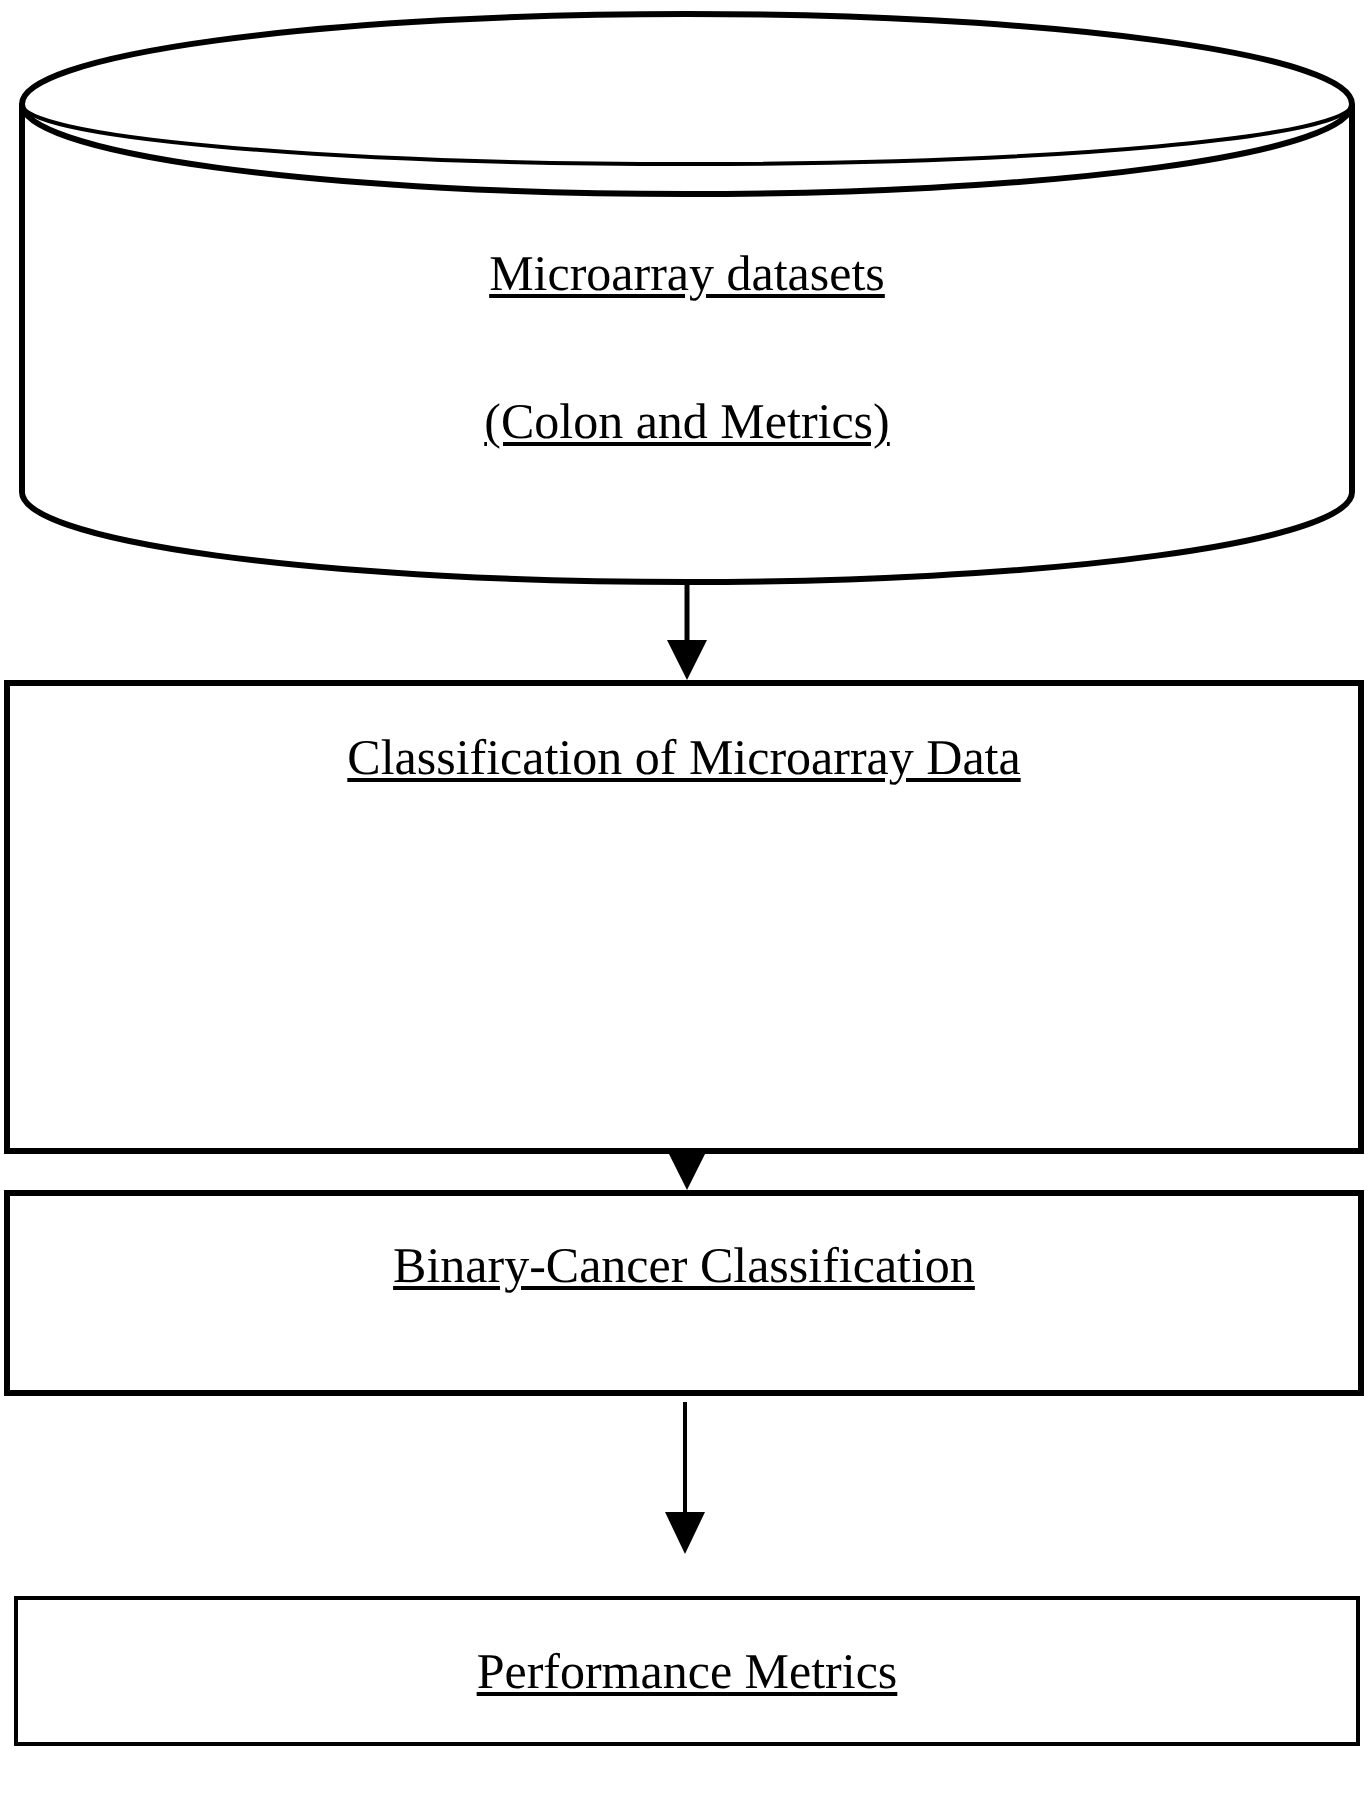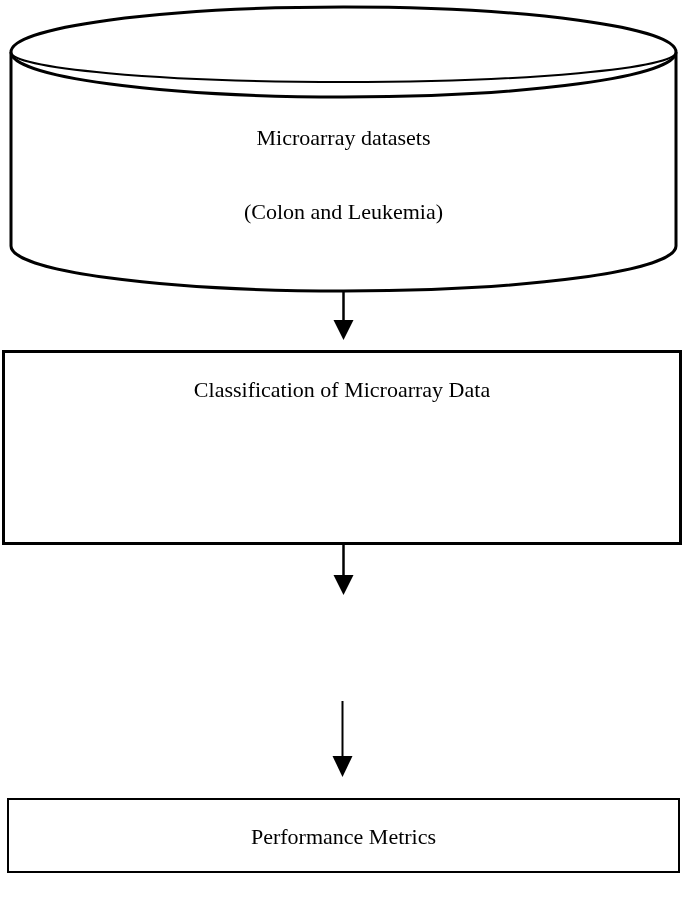--- a/index.html
+++ b/index.html
@@ -38,23 +38,24 @@
     top: 0;
     width: 667px;
     height: 291px;
   }
   .tline {
     position: absolute;
     left: 0;
     width: 100%;
     height: 31px;
     line-height: 31px;
-    font-size: 22px;
+    font-size: 25px;
     text-align: center;
     white-space: pre;
+    text-decoration: underline;
   }
 </style>
 </head>
 <body>
 
 <div class="canvas">
 
   <svg class="shape-layer" viewBox="0 0 685 901" aria-hidden="true">
 
     <path d="M 11 52 L 11 246 A 332.5 45 0 0 0 676 246 L 676 52" fill="#ffffff" stroke="#000000" stroke-width="3"></path>
@@ -74,25 +75,28 @@
     </g>
 
     <g>
       <line x1="342.5" y1="701" x2="342.5" y2="758" stroke="#000000" stroke-width="2"></line>
       <polygon points="332.5,756 352.5,756 342.5,777" fill="#000000"></polygon>
     </g>
   </svg>
 
   <div class="cyl-text">
     <div class="tline" style="top:122px">Microarray datasets</div>
-    <div class="tline" style="top:196px">(Colon and Leukemia)</div>
+    <div class="tline" style="top:196px">(Colon and Metrics)</div>
   </div>
 
-  <div class="node-box" style="left:2px; top:350px; width:680px; height:195px">
+  <div class="node-box" style="left:2px; top:340px; width:680px; height:237px">
     <div class="tline" style="top:21px">Classification of Microarray Data</div>
   </div>
 
+  <div class="node-box" style="left:2px; top:595px; width:680px; height:103px">
+    <div class="tline" style="top:20px">Binary-Cancer Classification</div>
+  </div>
 
   <div class="node-box thin" style="left:7px; top:798px; width:673px; height:75px">
     <div class="tline" style="top:21px">Performance Metrics</div>
   </div>
 
 </div>
 
 </body></html>

